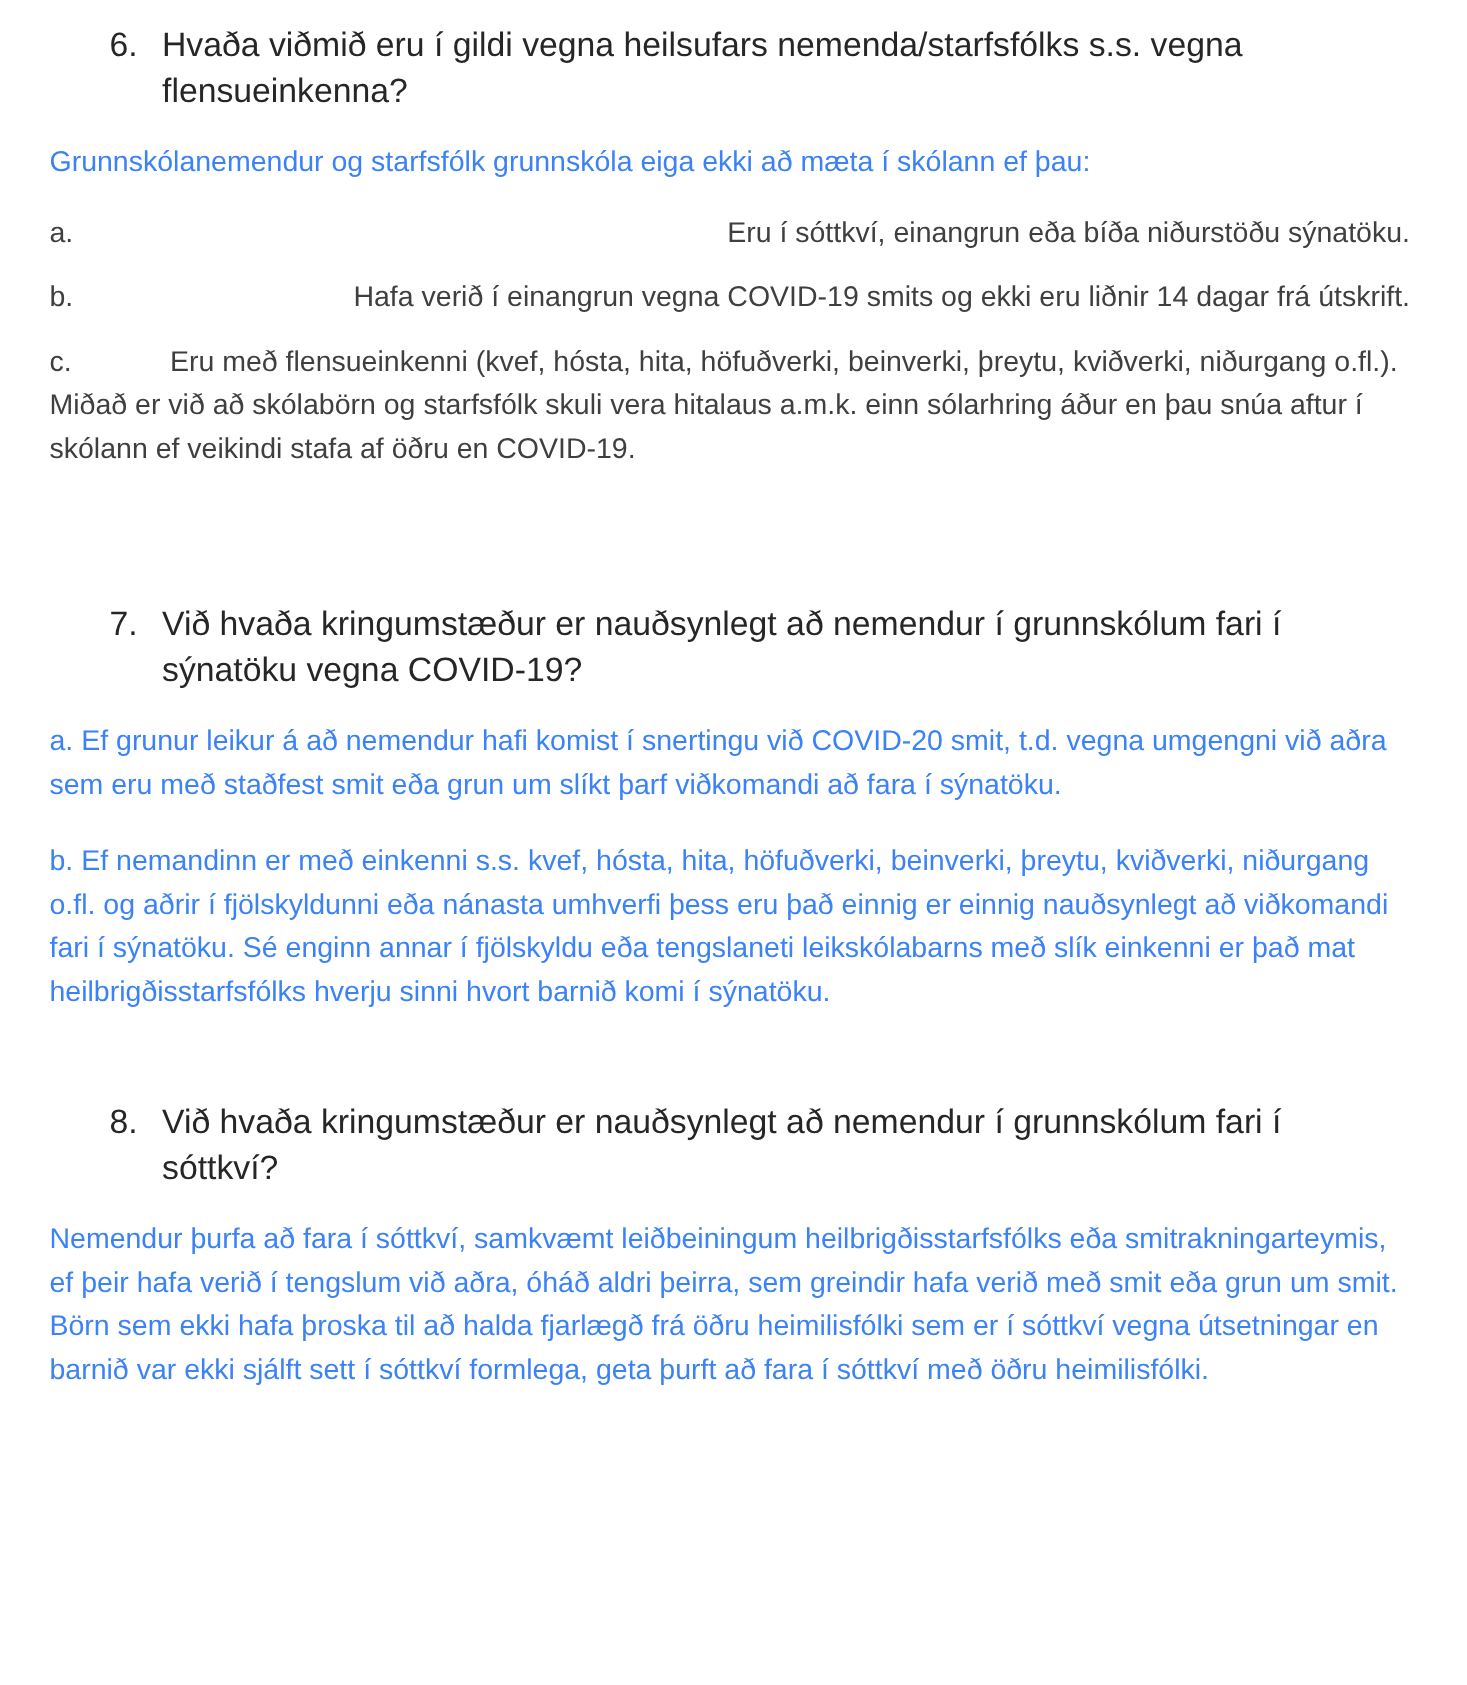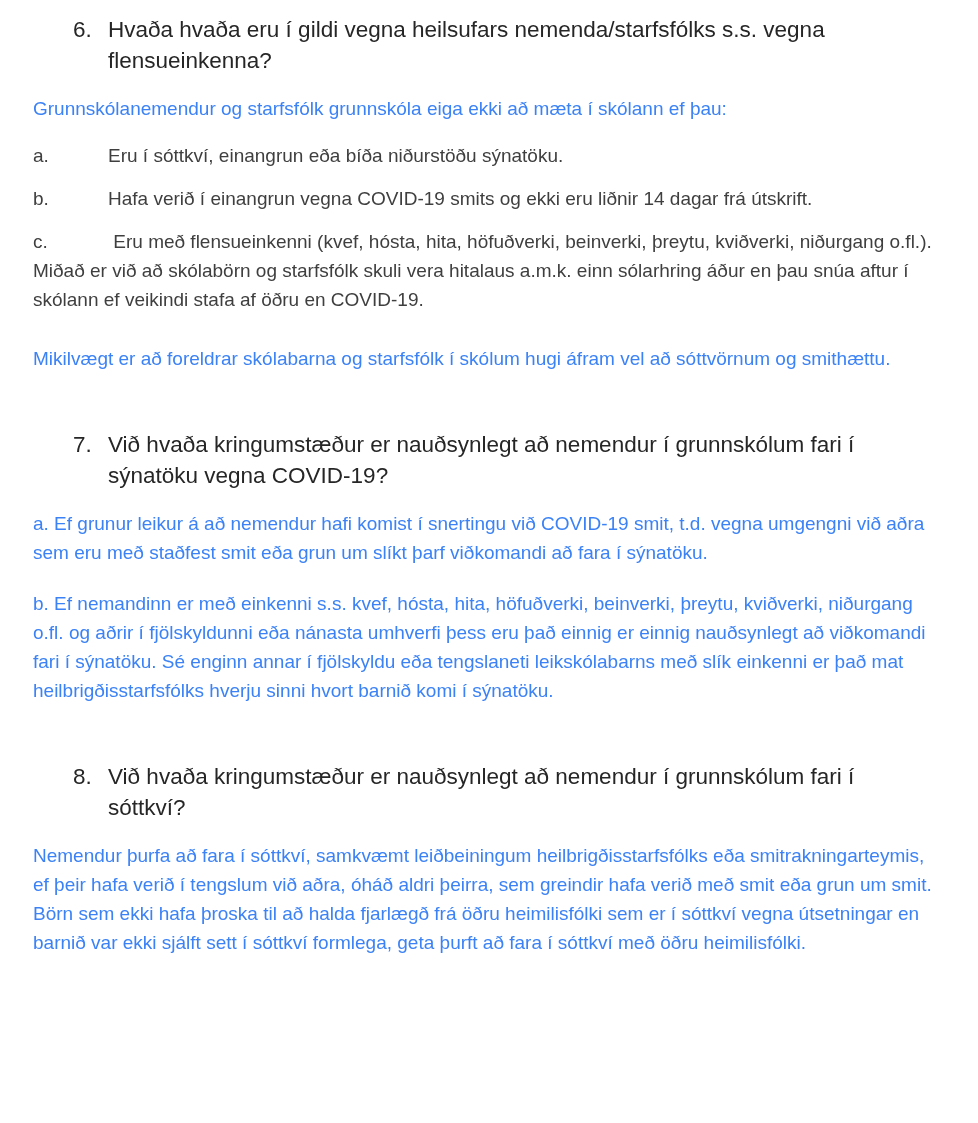--- a/index.html
+++ b/index.html
@@ -65,20 +65,21 @@
     color: #3f3f3f;
     margin: 0;
     max-width: 912px;
   }
   .letter-item .l-mark {
     flex: 0 0 auto;
     width: 75px;          
   }
   .letter-item .l-text {
     flex: 1 1 auto;
+    text-align: right;
   }
   
   .letter-item.wrap-full {
     display: block;
   }
   .letter-item.wrap-full .l-mark {
     display: inline-block;
     width: 75px;
     vertical-align: top;
   }
@@ -92,21 +93,21 @@
   .sp-30 { height: 30px; }
   .sp-56 { height: 56px; }
 </style>
 </head>
 <body>
 
 <div class="page">
 
   <div class="qa-heading">
     <span class="q-num">6.</span>
-    <span class="q-text">Hvaða hvaða eru í gildi vegna heilsufars nemenda/starfsfólks s.s. vegna flensueinkenna?</span>
+    <span class="q-text">Hvaða viðmið eru í gildi vegna heilsufars nemenda/starfsfólks s.s. vegna flensueinkenna?</span>
   </div>
 
   <div class="sp-12"></div>
 
   <p class="body-par">Grunnskólanemendur og starfsfólk grunnskóla eiga ekki að mæta í skólann ef þau:</p>
 
   <div class="sp-18"></div>
 
   <div class="letter-item">
     <span class="l-mark">a.</span>
@@ -122,32 +123,31 @@
 
   <div class="sp-14"></div>
 
   <div class="letter-item wrap-full">
     <span class="l-mark">c.</span>
     <span class="l-text">Eru með flensueinkenni (kvef, hósta, hita, höfuðverki, beinverki, þreytu, kviðverki, niðurgang o.fl.).  Miðað er við að skólabörn og starfsfólk skuli vera hitalaus a.m.k. einn sólarhring áður en þau snúa aftur í skólann ef veikindi stafa af öðru en COVID-19.</span>
   </div>
 
   <div class="sp-30"></div>
 
-  <p class="body-par">Mikilvægt er að foreldrar skólabarna og starfsfólk í skólum hugi áfram vel að sóttvörnum og smithættu.</p>
 
   <div class="sp-56"></div>
 
   <div class="qa-heading">
     <span class="q-num">7.</span>
     <span class="q-text">Við hvaða kringumstæður er nauðsynlegt að nemendur í grunnskólum fari í sýnatöku vegna COVID-19?</span>
   </div>
 
   <div class="sp-12"></div>
 
-  <p class="body-par">a. Ef grunur leikur á að nemendur hafi komist í snertingu við COVID-19 smit, t.d. vegna umgengni við aðra sem eru með staðfest smit eða grun um slíkt þarf viðkomandi að fara í sýnatöku.</p>
+  <p class="body-par">a. Ef grunur leikur á að nemendur hafi komist í snertingu við COVID-20 smit, t.d. vegna umgengni við aðra sem eru með staðfest smit eða grun um slíkt þarf viðkomandi að fara í sýnatöku.</p>
 
   <div class="sp-22"></div>
 
   <p class="body-par">b. Ef nemandinn er með einkenni s.s. kvef, hósta, hita, höfuðverki, beinverki, þreytu, kviðverki, niðurgang o.fl. og aðrir í fjölskyldunni eða nánasta umhverfi þess eru það einnig er einnig nauðsynlegt að viðkomandi fari í sýnatöku. Sé enginn annar í fjölskyldu eða tengslaneti leikskólabarns með slík einkenni er það mat heilbrigðisstarfsfólks hverju sinni hvort barnið komi í sýnatöku.</p>
 
   <div class="sp-56"></div>
 
   <div class="qa-heading">
     <span class="q-num">8.</span>
     <span class="q-text">Við hvaða kringumstæður er nauðsynlegt að nemendur í grunnskólum fari í sóttkví?</span>

